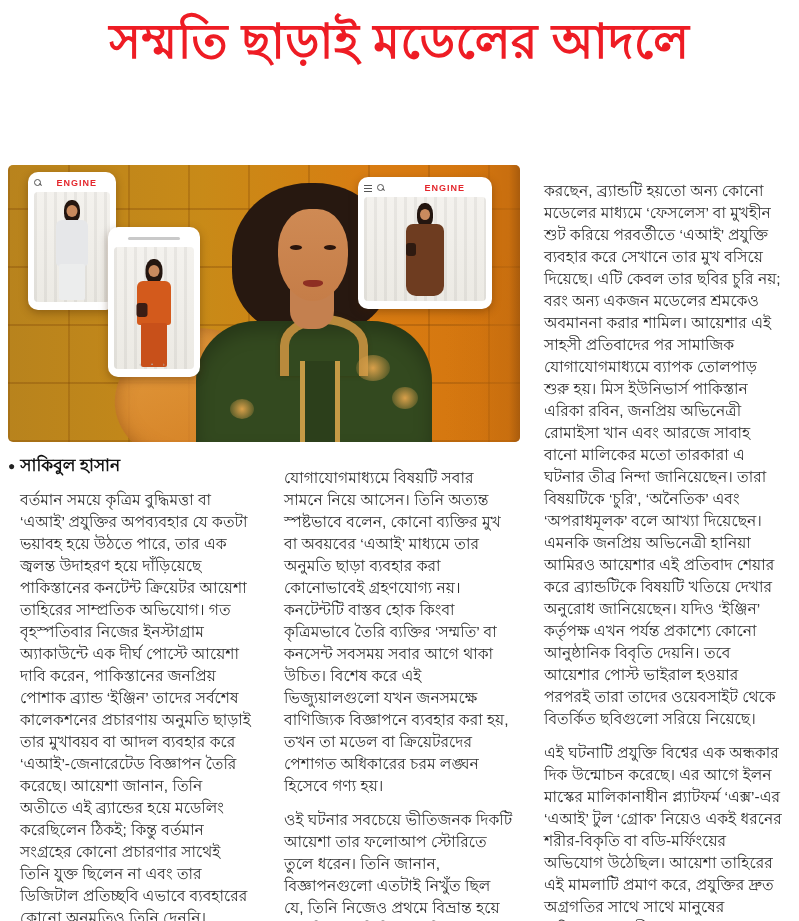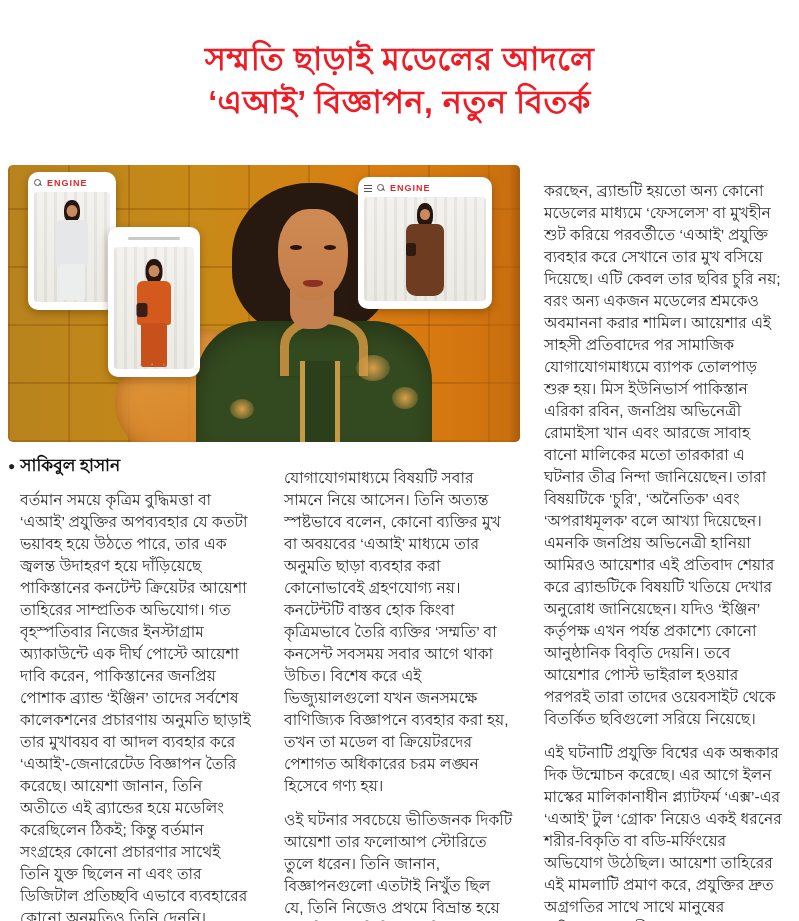--- a/index.html
+++ b/index.html
@@ -5,23 +5,22 @@
   html,body{margin:0;padding:0;background:#ffffff;}
   body{
     width:799px;height:921px;position:relative;overflow:hidden;
     font-family:"Liberation Sans","DejaVu Sans",sans-serif;
     -webkit-font-smoothing:antialiased;
   }
   
   .headline{
     position:absolute;left:0;top:10px;width:799px;
     text-align:center;font-weight:bold;
-    font-size:32px;line-height:1.34;color:#ee1c24;
+    font-size:48px;line-height:1.34;color:#ee1c24;
     letter-spacing:.5px;
-    margin-top:28px;
   }
   
   .photo{
     position:absolute;left:8px;top:165px;width:512px;height:277px;
     border-radius:5px;overflow:hidden;
     background:
       repeating-linear-gradient(0deg, rgba(122,66,6,.30) 0 2px, rgba(0,0,0,0) 2px 58px),
       repeating-linear-gradient(90deg, rgba(122,66,6,.26) 0 2px, rgba(0,0,0,0) 2px 60px),
       linear-gradient(90deg,#b8831d 0%,#c88a18 38%,#d08414 55%,#d97c12 72%,#d4760f 92%,#c06a10 100%);
   }
@@ -69,21 +68,21 @@
   .eye{position:absolute;top:36px;width:12px;height:5px;background:#2a150c;border-radius:50%;}
   .eye.l{left:12px}.eye.r{right:12px}
   .lips{position:absolute;left:25px;bottom:14px;width:20px;height:7px;background:#8e2f23;border-radius:40% 40% 60% 60%;}
   
   .card{
     position:absolute;background:#ffffff;border-radius:10px;
     box-shadow:0 3px 8px rgba(60,30,0,.35);
     overflow:hidden;
   }
   .card .hdr{height:18px;display:flex;align-items:center;padding:2px 6px 0;gap:5px;}
-  .logo{font-weight:bold;font-size:9px;letter-spacing:1px;color:#e4262c;flex:1;text-align:left;}
+  .logo{font-weight:bold;font-size:9px;letter-spacing:1px;color:#e4262c;flex:1;text-align:right;}
   .ico{width:8px;height:8px;position:relative;flex:none;}
   .ico.search::before{content:"";position:absolute;left:0;top:0;width:5px;height:5px;border:1.2px solid #555;border-radius:50%;}
   .ico.search::after{content:"";position:absolute;left:5px;top:5px;width:3px;height:1.2px;background:#555;transform:rotate(45deg);}
   .ico.menu::before{content:"";position:absolute;left:0;top:1px;width:8px;height:1.2px;background:#555;box-shadow:0 3px 0 #555,0 6px 0 #555;}
   .hdr-bar{flex:1;height:3px;background:#c9c9c9;border-radius:2px;margin:0 14px;}
   .shot{
     position:absolute;left:6px;right:6px;top:20px;bottom:8px;border-radius:4px;
     background:
       repeating-linear-gradient(90deg, rgba(0,0,0,.05) 0 3px, rgba(0,0,0,0) 3px 10px),
       linear-gradient(180deg,#f4f2ee,#eceae4);
@@ -100,21 +99,20 @@
   .col p{margin:12px;}
   .col1{left:8px;top:455px;width:257px;}
   .col2{left:272px;top:455px;width:253px;}
   .col3{left:532px;top:168px;width:262px;}
 </style>
 </head>
 <body>
 
 <div class="headline">
   <div>সম্মতি ছাড়াই মডেলের আদলে</div>
-  <div>‘এআই’ বিজ্ঞাপন, নতুন বিতর্ক</div>
 </div>
 
 <div class="photo">
   <div class="right-panel"></div>
 
   <div class="model-main">
     <div class="hair"></div>
     <div class="dupatta"></div>
     <div class="kurta">
       <div class="collar"></div>

